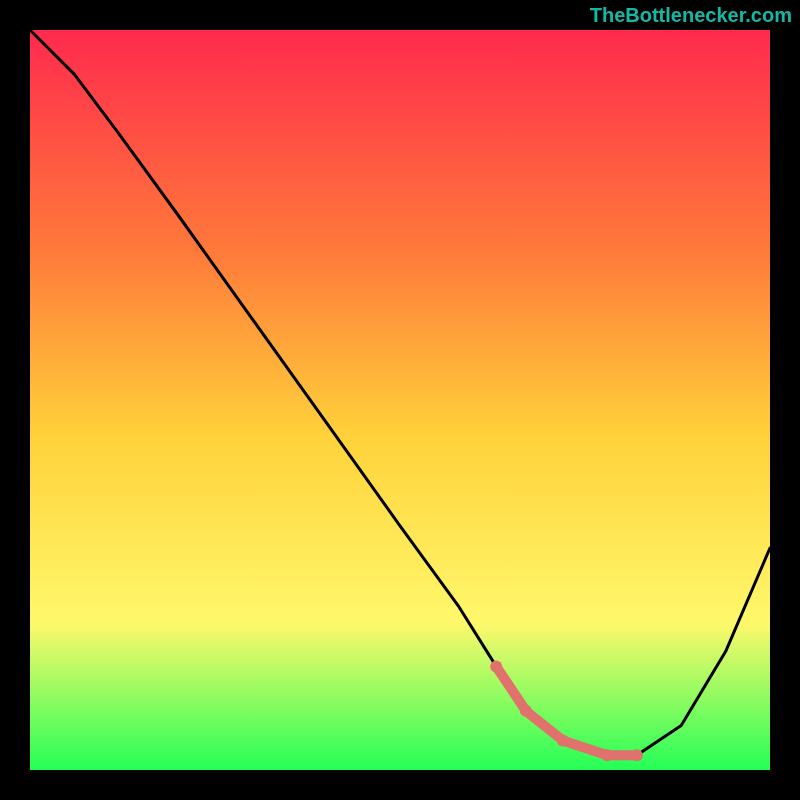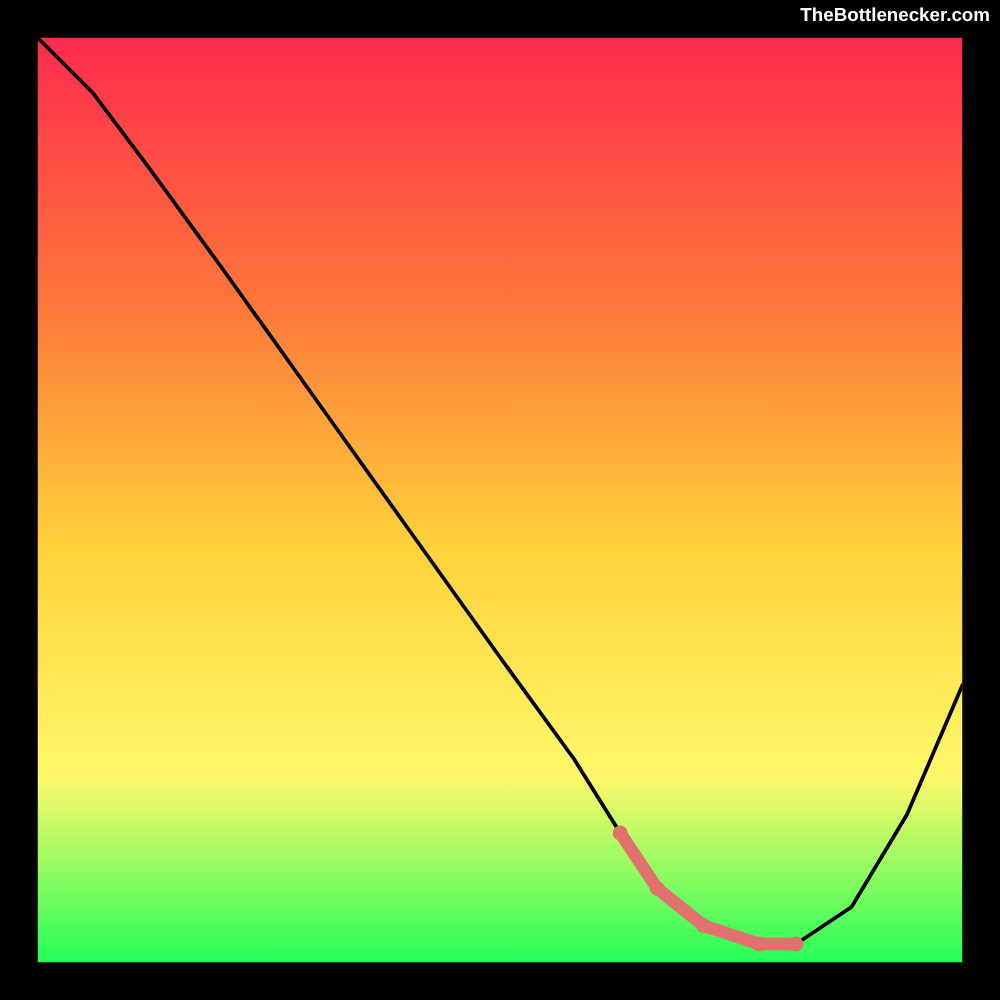--- a/index.html
+++ b/index.html
@@ -9,23 +9,23 @@
     width: 800px;
     height: 800px;
     overflow: hidden;
     position: relative;
   }
   .attribution {
     position: absolute;
     top: 4px;
     right: 8px;
     font-family: Arial, Helvetica, sans-serif;
-    font-size: 15px;
+    font-size: 20px;
     font-weight: bold;
-    color: #ffffff;
+    color: #14b8a6;
     z-index: 10;
   }
   .plot-frame {
     position: absolute;
     left: 30px;
     top: 30px;
     width: 740px;
     height: 740px;
     background: #000;
   }

